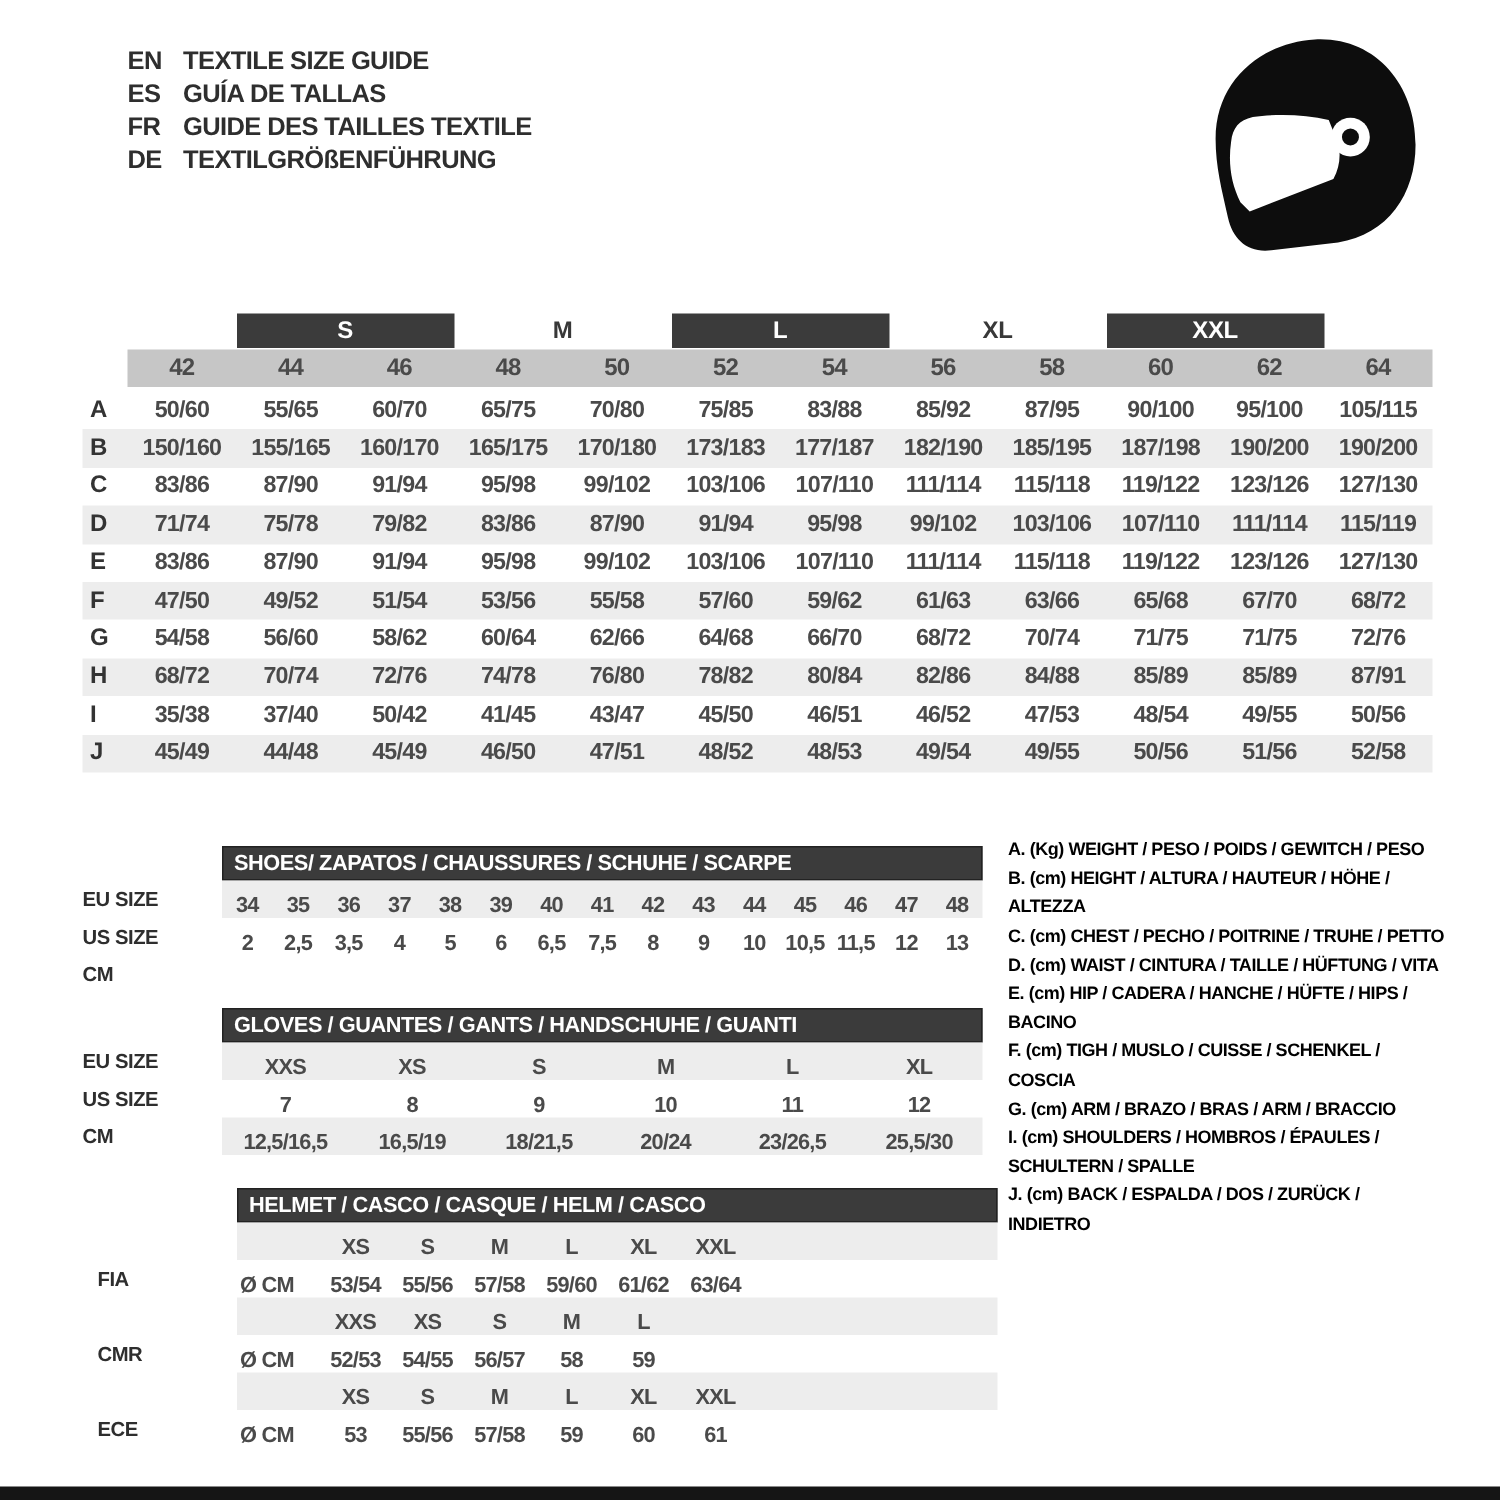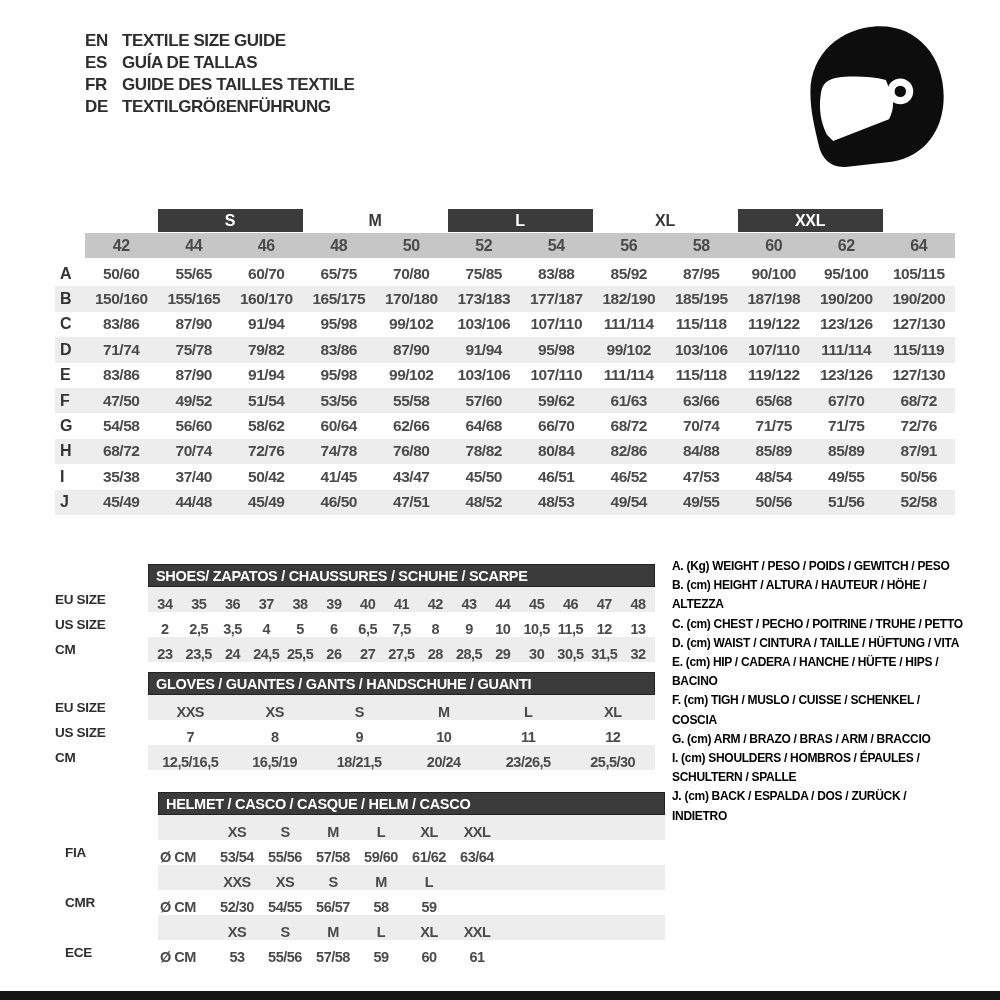--- a/index.html
+++ b/index.html
@@ -327,37 +327,20 @@
           <div class="sec-cell" style="width: 33.8px;">9</div>
           <div class="sec-cell" style="width: 33.8px;">10</div>
           <div class="sec-cell" style="width: 33.8px;">10,5</div>
           <div class="sec-cell" style="width: 33.8px;">11,5</div>
           <div class="sec-cell" style="width: 33.8px;">12</div>
           <div class="sec-cell" style="width: 33.8px;">13</div>
         </div>
       </div>
       <div class="sec-row">
         <div class="sec-label">CM</div>
-        <div class="sec-cells shaded">
-          <div class="sec-cell" style="width: 33.8px;">23</div>
-          <div class="sec-cell" style="width: 33.8px;">23,5</div>
-          <div class="sec-cell" style="width: 33.8px;">24</div>
-          <div class="sec-cell" style="width: 33.8px;">24,5</div>
-          <div class="sec-cell" style="width: 33.8px;">25,5</div>
-          <div class="sec-cell" style="width: 33.8px;">26</div>
-          <div class="sec-cell" style="width: 33.8px;">27</div>
-          <div class="sec-cell" style="width: 33.8px;">27,5</div>
-          <div class="sec-cell" style="width: 33.8px;">28</div>
-          <div class="sec-cell" style="width: 33.8px;">28,5</div>
-          <div class="sec-cell" style="width: 33.8px;">29</div>
-          <div class="sec-cell" style="width: 33.8px;">30</div>
-          <div class="sec-cell" style="width: 33.8px;">30,5</div>
-          <div class="sec-cell" style="width: 33.8px;">31,5</div>
-          <div class="sec-cell" style="width: 33.8px;">32</div>
-        </div>
       </div>
     </div>
 </div>
 
 <div class="abs section" id="gloves-section">
   <div class="sec-header">GLOVES / GUANTES / GANTS / HANDSCHUHE / GUANTI</div>
   <div>
       <div class="sec-row">
         <div class="sec-label">EU SIZE</div>
         <div class="sec-cells shaded">
@@ -430,21 +413,21 @@
           <div class="sec-cell hm-cell">S</div>
           <div class="sec-cell hm-cell">M</div>
           <div class="sec-cell hm-cell">L</div>
           <div class="sec-cell hm-cell"></div>
         </div>
       </div>
       <div class="sec-row">
         <div class="sec-label">CMR</div>
         <div class="sec-cells">
           <div class="sec-cell hm-dia">Ø CM</div>
-          <div class="sec-cell hm-cell">52/30</div>
+          <div class="sec-cell hm-cell">52/53</div>
           <div class="sec-cell hm-cell">54/55</div>
           <div class="sec-cell hm-cell">56/57</div>
           <div class="sec-cell hm-cell">58</div>
           <div class="sec-cell hm-cell">59</div>
           <div class="sec-cell hm-cell"></div>
         </div>
       </div>
       <div class="sec-row">
         <div class="sec-label"></div>
         <div class="sec-cells shaded">

